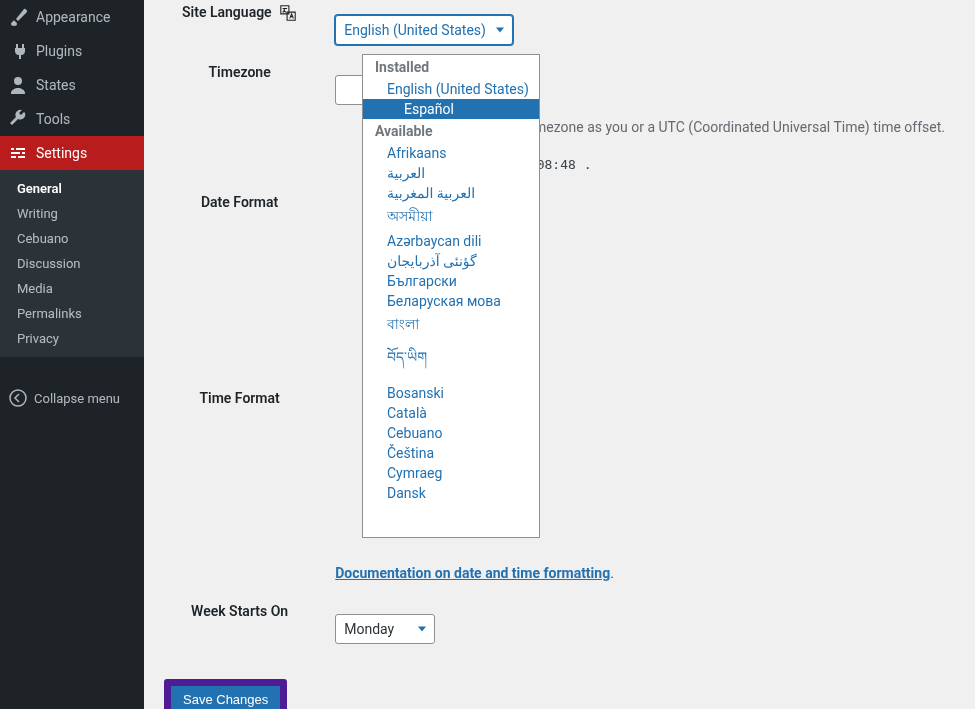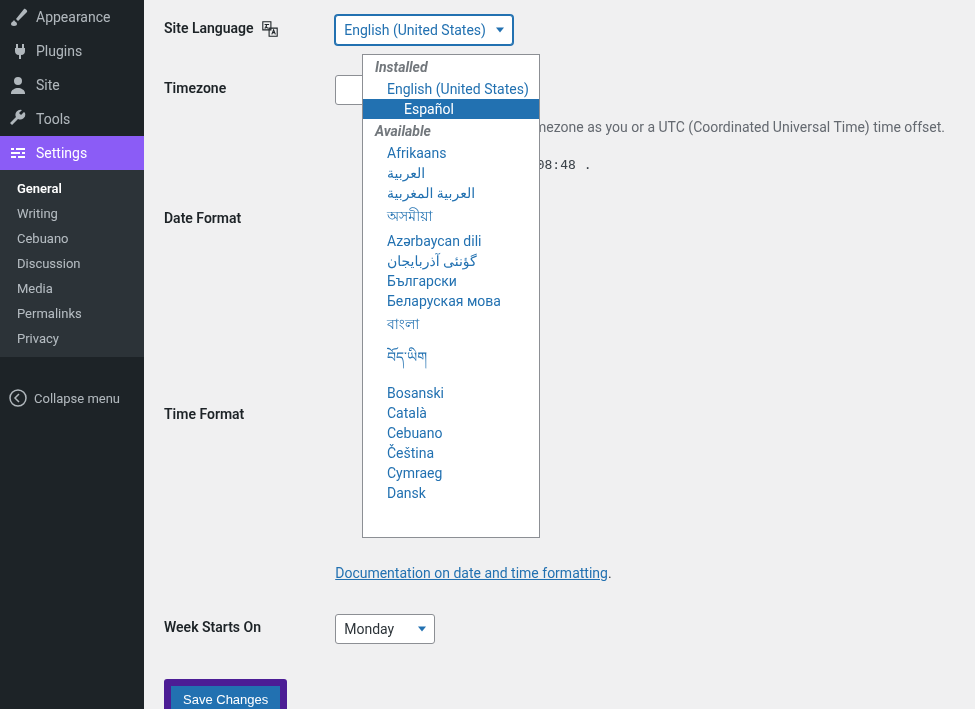--- a/index.html
+++ b/index.html
@@ -2,47 +2,47 @@
 <html><head>
 <meta charset="utf-8">
 <style>
   * { box-sizing: border-box; margin: 0; padding: 0; }
   body { font-family: -apple-system, BlinkMacSystemFont, "Segoe UI", Roboto, Oxygen-Sans, Ubuntu, sans-serif; font-size: 13px; color: #3c434a; background: #f0f0f1; width: 975px; height: 709px; overflow: hidden; position: relative; }
 
   
   #adminmenu { position: absolute; left: 0; top: 0; width: 144px; height: 709px; background: #1d2327; color: #f0f0f1; }
   .menu-top { display: flex; align-items: center; height: 34px; padding: 0 8px; color: rgba(240,246,252,.7); font-size: 14px; cursor: pointer; position: relative; }
   .menu-top .icon { width: 20px; height: 20px; margin-right: 8px; display: inline-flex; align-items: center; justify-content: center; fill: currentColor; }
-  .menu-top.current { background: #8b5cf6; color: #fff; }
+  .menu-top.current { background: #b91c1c; color: #fff; }
   .menu-top.current .arrow { position: absolute; right: -8px; top: 50%; margin-top: -8px; width: 0; height: 0; border-top: 8px solid transparent; border-bottom: 8px solid transparent; border-right: 8px solid #f0f0f1; }
   .submenu { background: #2c3338; padding: 6px 0; }
   .submenu a { display: block; padding: 5px 17px; color: rgba(240,246,252,.7); font-size: 13px; text-decoration: none; cursor: pointer; }
   .submenu a.current { color: #fff; font-weight: 600; }
   #collapse { display: flex; align-items: center; height: 34px; padding: 0 8px; color: rgba(240,246,252,.7); font-size: 13px; cursor: pointer; margin-top: 24px; }
   #collapse .icon { width: 20px; height: 20px; margin-right: 6px; display: inline-flex; align-items: center; justify-content: center; }
 
   
   #content { position: absolute; left: 144px; top: 0; width: 831px; height: 709px; background: #f0f0f1; padding: 0 20px; }
   .form-table { width: 100%; border-collapse: collapse; }
-  .form-table th { vertical-align: top; text-align: left; padding: 20px 10px 20px 0; width: 200px; font-weight: 600; font-size: 14px; color: #1d2327; }
+  .form-table th { vertical-align: top; text-align: center; padding: 4px 10px 20px 0; width: 200px; font-weight: 600; font-size: 14px; color: #1d2327; }
   .form-table td { padding: 15px 10px; vertical-align: top; font-size: 14px; line-height: 1.5; }
   .select { display: inline-flex; align-items: center; justify-content: space-between; height: 30px; min-width: 90px; padding: 0 24px 0 8px; font-size: 14px; background: #fff; border: 1px solid #8c8f94; border-radius: 3px; color: #2c3338; position: relative; cursor: pointer; }
   .select .chev { position: absolute; right: 4px; top: 50%; transform: translateY(-50%); width: 16px; height: 16px; fill: #2271b1; }
   .select.lang { width: 178px; border-color: #2271b1; box-shadow: 0 0 0 1px #2271b1; color: #2271b1; }
   .description.tz { color: #646970; font-size: 14px; margin-top: 6px; overflow: hidden; white-space: nowrap; }
   code { font-family: Menlo, Consolas, monospace; font-size: 13px; }
   .custom-input { display: inline-block; width: 80px; height: 30px; border: 1px solid #8c8f94; border-radius: 4px; background: #fff; margin-left: 4px; }
-  .date-link { color: #2271b1; text-decoration: underline; cursor: pointer; }
+  .date-link { color: #2271b1; text-decoration: underline; cursor: pointer; font-weight: bold; }
   .btn-primary { display: inline-block; background: #2271b1; border: 7px solid #4c1d95; color: #fff; font-size: 13px; padding: 6px 12px; border-radius: 3px; cursor: pointer; margin-top: 20px; }
   .transl-icon { display:inline-flex; vertical-align:middle; margin-left:4px; width:18px; height:18px; fill:#3c434a; }
 
   
   #langbox { position: absolute; left: 362px; top: 54px; width: 178px; height: 484px; background: #fff; border: 1px solid #8c8f94; overflow: hidden; font-size: 14px; z-index: 50; }
   #langbox-scroll { height: 100%; overflow-y: scroll; }
-  .opt-group { padding: 4px 10px 4px 12px; color: #72777c; font-style: italic; font-weight: 700; }
+  .opt-group { padding: 4px 10px 4px 12px; color: #72777c; font-weight: 700; }
   .opt { padding: 2px 10px 2px 24px; color: #2271b1; cursor: pointer; white-space: nowrap; overflow: hidden; }
   .opt.sel { background: #2271b1; color: #fff; padding-left: 41px; }
 
   
   #langbox-scroll::-webkit-scrollbar { width: 15px; }
   #langbox-scroll::-webkit-scrollbar-track { background: #f0f0f0; }
   #langbox-scroll::-webkit-scrollbar-thumb { background: #c1c1c1; }
 
   
   .fmt-hint { color: #3c434a; font-family: inherit; font-size: 14px; text-align: right; display: inline-block; width: 180px; }
@@ -66,21 +66,21 @@
         </svg>
       </span>
     <span>Plugins</span>
   </div>
   <div class="menu-top">
     <span class="icon">
         <svg viewBox="0 0 20 20">
           <path d="M10 10a4 4 0 100-8 4 4 0 000 8zm-7 8c0-3 4-5 7-5s7 2 7 5v1H3z"></path>
         </svg>
       </span>
-    <span>Site</span>
+    <span>States</span>
   </div>
   <div class="menu-top">
     <span class="icon">
         <svg viewBox="0 0 20 20">
           <path d="M17 4a5 5 0 01-7 6l-6 6-2-2 6-6a5 5 0 016-7l-3 3 2 2 3-3z"></path>
         </svg>
       </span>
     <span>Tools</span>
   </div>
   <div class="menu-top current">

